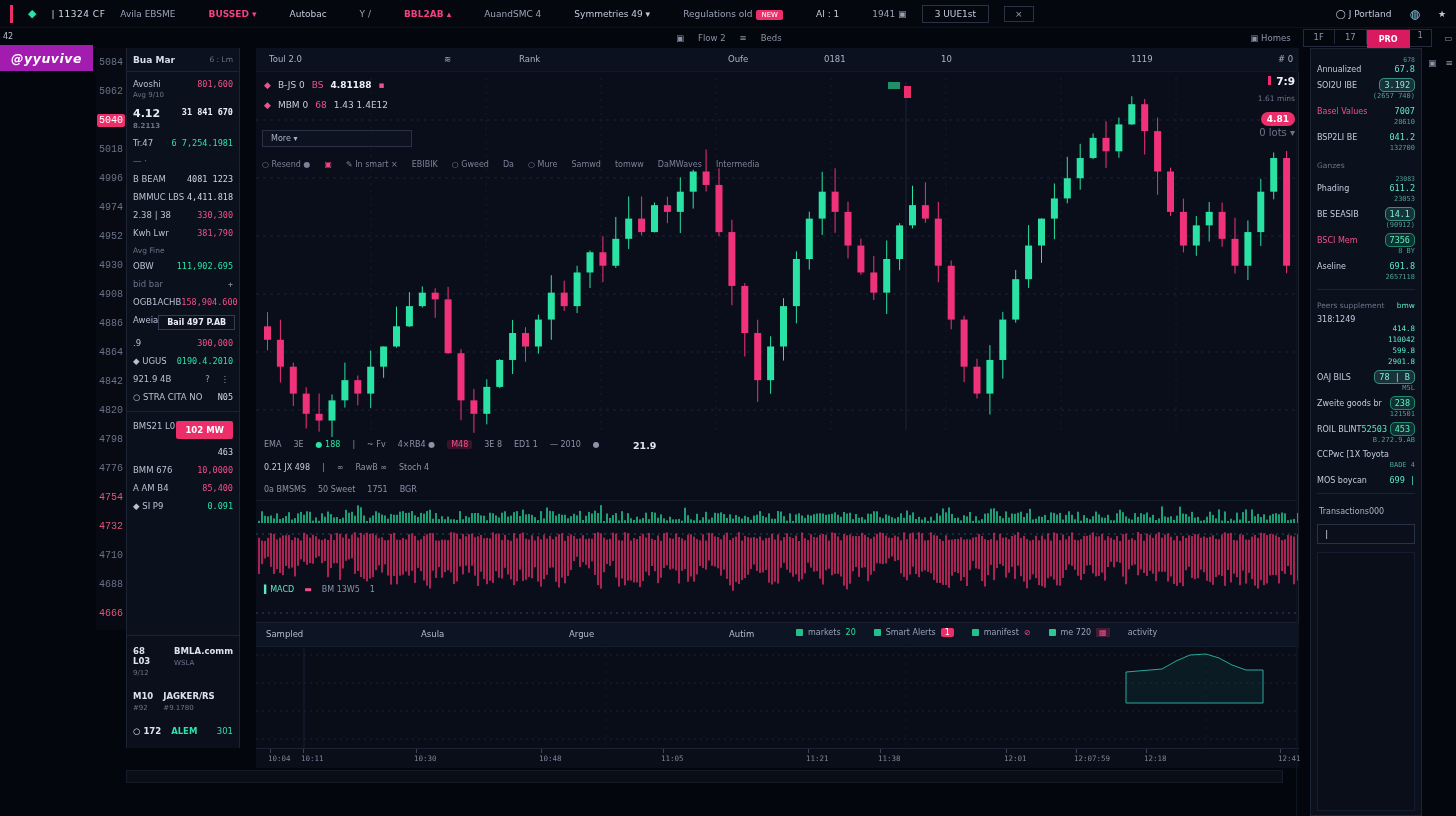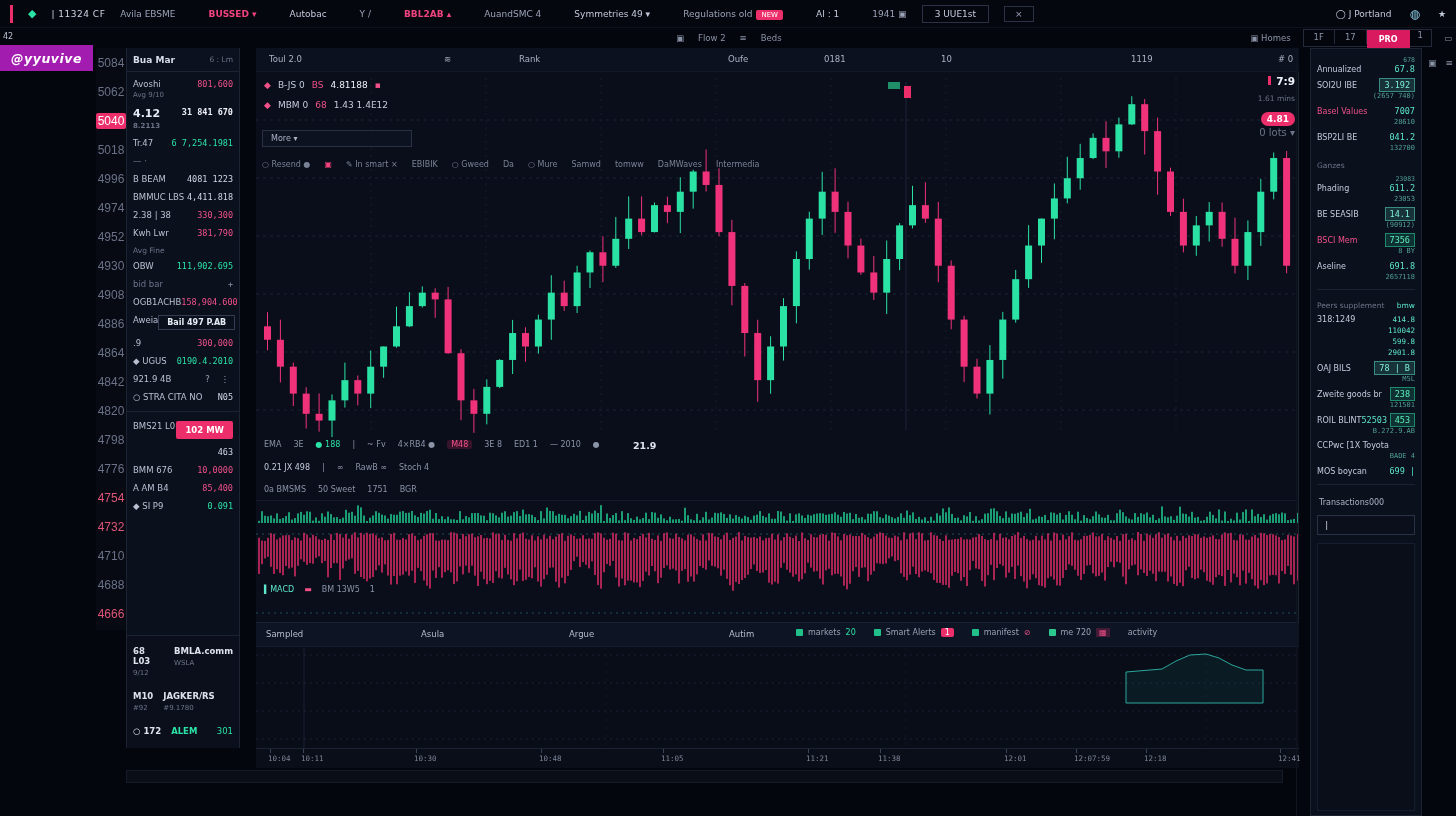--- a/index.html
+++ b/index.html
@@ -1,20 +1,20 @@
 <!DOCTYPE html>
 <html><head>
 <meta charset="utf-8">
 <style>
 :root{--pink:#ec2f6a;--green:#2be3a6;--teal:#5ce6cb;--dim:#8b93a7;--text:#d9dfeb;--bd:#1c2333}
 *{margin:0;padding:0;box-sizing:border-box}
 body{background:#000;font-family:"DejaVu Sans","Liberation Sans",sans-serif}
 #app{position:relative;width:1456px;height:816px;background:#04060d;color:var(--text);font-size:10px;overflow:hidden}
 .pink{color:#f15189}.green{color:var(--green)}.teal{color:var(--teal)}.dim{color:var(--dim)}.text{color:#c3cadb}
-.bold{color:#eef1f8;font-weight:normal}
+.bold{color:#eef1f8;font-weight:bold}
 
 #topbar{position:absolute;left:0;top:0;width:1456px;height:28px;display:flex;align-items:center;gap:15px;padding:0 10px;font-size:9px;border-bottom:1px solid #0d1119;background:#05070f}
 #accent{width:3px;height:18px;background:var(--pink)}
 #diamond{color:var(--green);font-size:11px}
 #symbol{color:#cdd4e3;letter-spacing:.5px}
 #top-items{display:flex;gap:33px;align-items:center}
 .tbi.pink{color:#f0437e;font-weight:bold}
 .tbi.text{color:#c3cadb}.tbi.dim{color:#9aa2b6}
 .pill{background:var(--pink);color:#fff;border-radius:2px;font-size:7px;padding:1px 5px;margin-left:4px}
 .obox{border:1px solid #2a3145;padding:3px 12px;display:flex;gap:0;color:#c3cadb}
@@ -27,21 +27,21 @@
 #sb-mid{display:flex;gap:14px;margin-left:672px}
 #sb-right{margin-left:auto;display:flex;align-items:center;gap:12px}
 #sb-rightbox{display:flex;align-items:flex-start;border:1px solid #222a3c;height:18px}
 .ptab{padding:2px 10px;border-right:1px solid #222a3c}
 #pro{background:#d91a5e;color:#fff;font-weight:bold;font-size:8px;padding:2px 12px;height:18px;display:flex;align-items:center}
 #afterpro{padding:0 8px}
 
 #logo{position:absolute;left:0;top:45px;width:93px;height:26px;background:#a21caf;color:#fff;display:flex;align-items:center;justify-content:center;font-style:italic;font-weight:bold;font-size:12.5px;letter-spacing:.5px}
 #left42{position:absolute;left:3px;top:32px;font-size:8px;color:#b9c0d0}
 
-#ladder{position:absolute;left:96px;top:48px;width:30px;height:582px;background:#070a13;font-family:Liberation Sans, sans-serif;font-size:12px;color:#6a7288}
+#ladder{position:absolute;left:96px;top:48px;width:30px;height:582px;background:#070a13;font-family:Liberation Mono, monospace;font-size:10px;color:#6a7288}
 .lrow{height:29px;display:flex;align-items:center;justify-content:center}
 .lrow .lhl{background:var(--pink);color:#fff;padding:1px 2px;border-radius:2px}
 .lrow .pink{color:#e05577}
 
 #leftpanel{position:absolute;left:126px;top:48px;width:114px;height:700px;background:#0b101d;border-right:1px solid var(--bd);border-left:1px solid var(--bd);display:flex;flex-direction:column;font-size:8.5px}
 #lp-head{height:24px;border-bottom:1px solid var(--bd);display:flex;align-items:center;justify-content:space-between;padding:0 6px;background:#0c1120;flex:none}
 #lp-title{font-weight:bold;color:#d6dcea;font-size:9px}
 #lp-meta{color:#6c7488;font-size:7.5px}
 #watch-list,#trade-list{padding:3px 6px}
 .wrow{display:flex;justify-content:space-between;align-items:flex-start;padding:4px 0}
@@ -107,28 +107,28 @@
 .tick i{position:absolute;left:2px;top:-5px;width:1px;height:4px;background:#3a4458}
 
 #rightline{position:absolute;left:1296px;top:48px;width:1px;height:768px;background:#10141f}
 #rightpanel{position:absolute;left:1310px;top:48px;width:112px;height:768px;background:#0b101d;border:1px solid var(--bd);display:flex;flex-direction:column;padding:4px 6px;font-size:8px}
 .rrow{padding:3px 0;display:flex;flex-direction:column}
 .rline{display:flex;justify-content:space-between;align-items:center}
 .rl{color:#c3cadb;font-size:8px}
 .rl.pink{color:#f15189}
 .rv{white-space:nowrap}
 .rv b{font-family:"DejaVu Sans Mono",monospace;color:var(--teal);font-weight:normal;font-size:8.5px}
-.rv b.box{padding:1px 4px;border-radius:0}
+.rv b.box{padding:1px 4px;border-radius:5px}
 .rv b.box.teal{background:rgba(92,230,203,.16);border:1px solid rgba(92,230,203,.5);color:#7ff0dc}
 .rv b.box.green{background:rgba(43,227,166,.16);border:1px solid rgba(43,227,166,.5);color:#59efb8}
 .rsub{align-self:flex-end;color:#4f9e95;font-size:7px;margin-top:2px;font-family:"DejaVu Sans Mono",monospace}
 .rtiny{align-self:flex-end;color:#4f9e95;font-size:6.5px;font-family:"DejaVu Sans Mono",monospace}
 .rsec{display:flex;justify-content:space-between;color:#6c7488;font-size:7.5px;padding:6px 0 2px}
 .rdiv{border-top:1px solid var(--bd);margin:5px 0}
-.rrow.multi{flex-direction:row;justify-content:space-between}
+.rrow.multi{flex-direction:column;justify-content:space-between}
 .rvs{display:flex;flex-direction:column;align-items:flex-end;gap:2px}
 .rvs b{font-family:"DejaVu Sans Mono",monospace;color:var(--teal);font-weight:normal;font-size:7.5px}
 #tx-row{display:flex;padding:8px 2px 4px;color:#aab2c4}
 #right-input{background:#0a0f1b;border:1px solid #2a3145;color:#cfd6e4;height:20px;margin-top:4px;font-size:9px;padding:0 6px;font-family:"DejaVu Sans Mono",monospace}
 #right-fill{flex:1;border:1px solid #161d2e;margin-top:8px;background:#0a0e19}
 #right-corner-icons{position:absolute;left:1428px;top:58px;display:flex;gap:9px;color:#8b93a7;font-size:9px}
 #bottomstrip{position:absolute;left:126px;top:770px;width:1157px;height:13px;background:#0a0e17;border:1px solid #151b29}
 </style>
 </head>
 <body>

